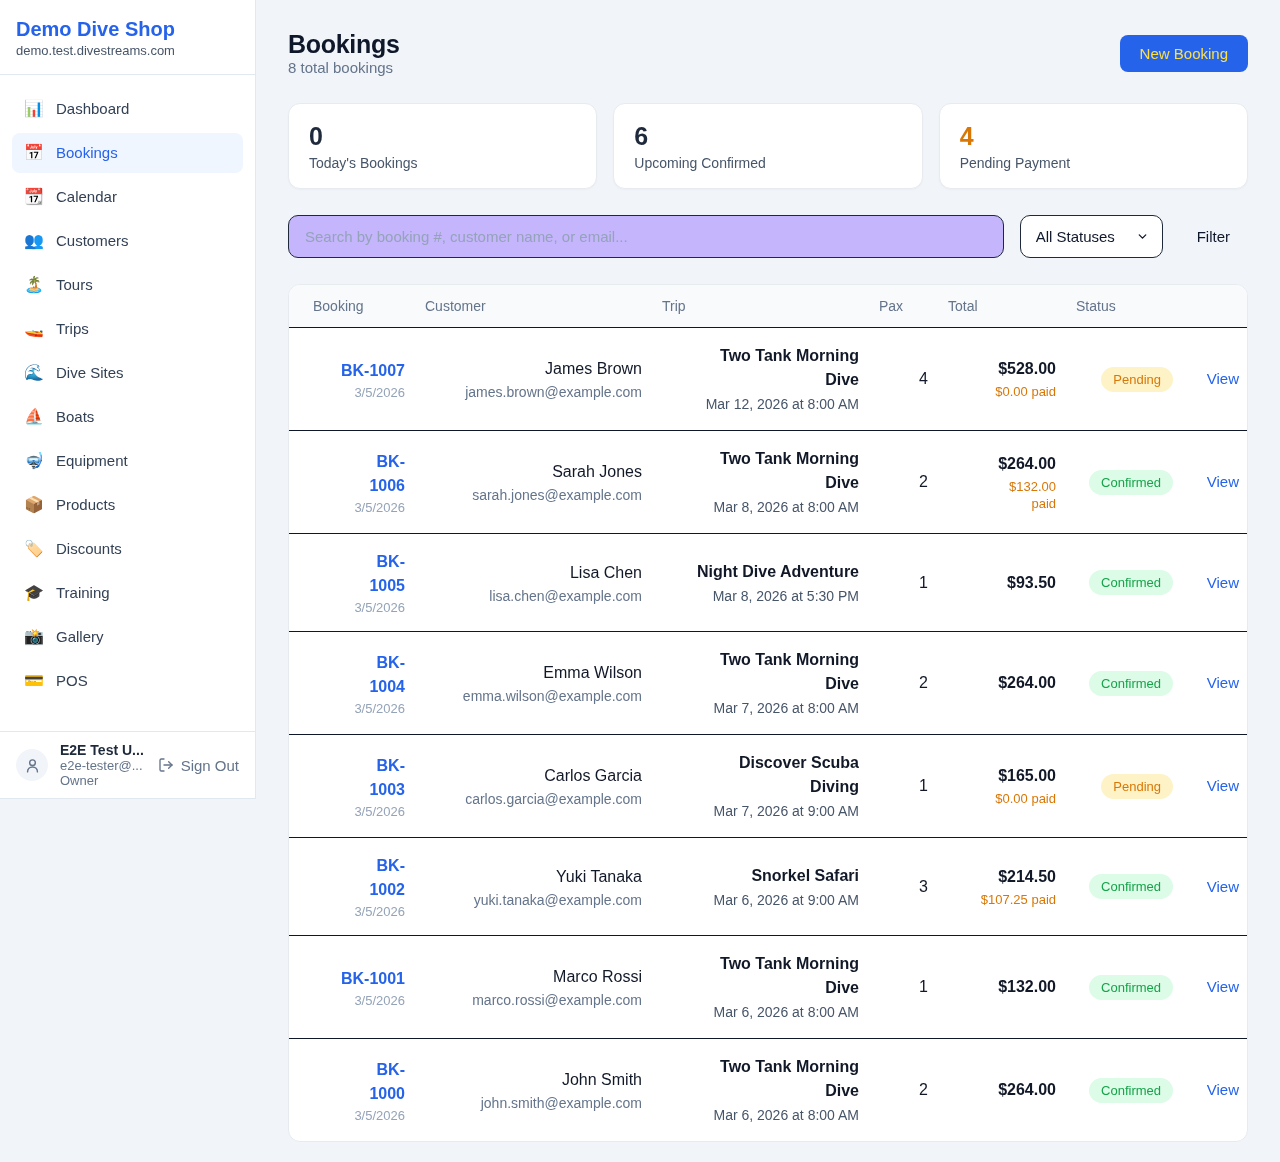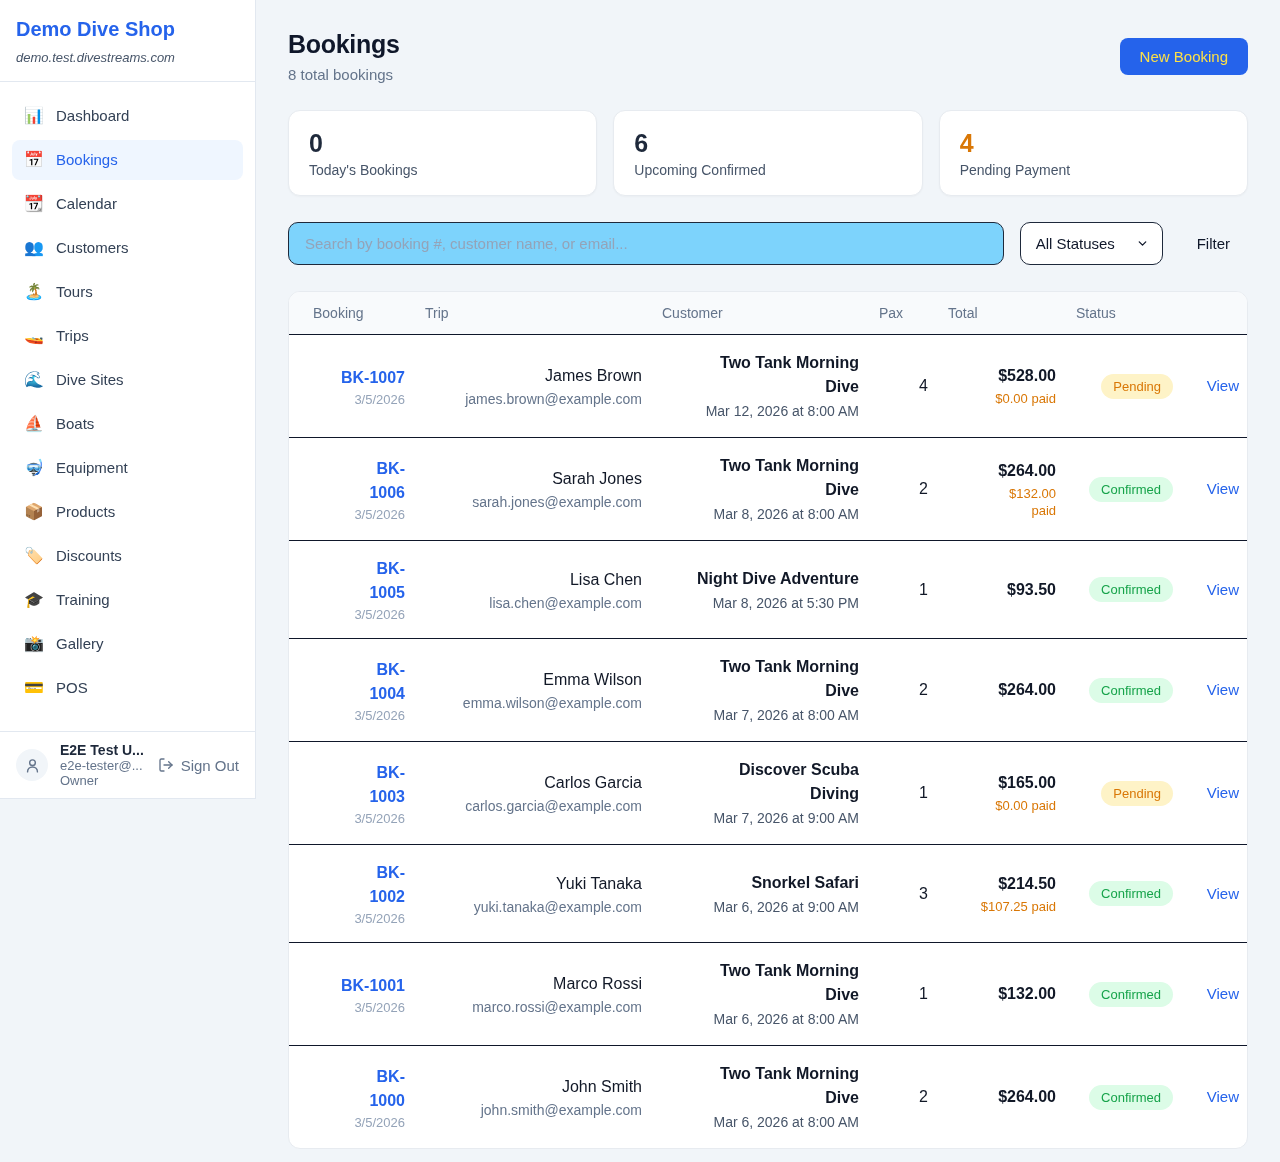--- a/index.html
+++ b/index.html
@@ -17,21 +17,21 @@
     position:absolute; left:0; top:0;
     width:256px; height:799px;
     background:#ffffff;
     border-right:1px solid #e2e8f0;
     border-bottom:1px solid #e2e8f0;
     overflow:hidden;
     display:flex; flex-direction:column;
   }
   .brand { padding:18px 16px 16px; border-bottom:1px solid #e2e8f0; }
   .brand-name { font-size:20px; font-weight:700; color:#2563eb; }
-  .brand-domain { font-size:13px; color:#475569; margin-top:9px;font-style:italic; }
+  .brand-domain { font-size:13px; color:#475569; margin-top:2px; }
   .nav { padding:14px 12px; flex:1; }
   .nav-item {
     display:flex; align-items:center; gap:12px;
     padding:9px 12px; margin-bottom:4px;
     border-radius:8px; cursor:pointer;
     font-size:15px; color:#334155; line-height:22px;
   }
   .nav-item .nav-icon { width:20px; font-size:16px; text-align:center; }
   .nav-item.active { background:#eff6ff; color:#2563eb; font-weight:500; }
   .user-box {
@@ -50,41 +50,41 @@
   .signout {
     display:flex; align-items:center; gap:7px;
     background:none; border:none; cursor:pointer;
     font-family:inherit; font-size:15px; color:#64748b; white-space:nowrap;
   }
 
   
   .main { margin-left:256px; padding:30px 32px 32px; }
   .page-head { display:flex; align-items:center; justify-content:space-between; }
   .page-title { font-size:25px; font-weight:700; color:#0f172a; letter-spacing:-0.3px; }
-  .page-sub { font-size:15px; color:#64748b; margin-top:7px; }
+  .page-sub { font-size:15px; color:#64748b; }
   .btn-primary {
     background:#2563eb; color:#fde047; border:none; cursor:pointer;
     font-family:inherit; font-size:15px; font-weight:500;
     padding:10px 20px; border-radius:8px;
   }
 
   .stats { display:grid; grid-template-columns:1fr 1fr 1fr; gap:16px; margin-top:27px; }
   .stat-card {
     background:#fff; border:1px solid #e7ebf0; border-radius:12px;
     padding:17px 20px; box-shadow:0 1px 2px rgba(15,23,42,0.03);
   }
   .stat-value { font-size:25px; font-weight:700; color:#1e293b; line-height:30px; }
   .stat-label { font-size:14px; color:#475569; margin-top:4px; }
 
   .filter-row { display:flex; align-items:center; gap:16px; margin-top:26px; }
   .search-input {
     flex:1; height:43px;
     border:1.5px solid #1e293b; border-radius:10px;
     padding:0 16px; font-family:inherit; font-size:15px; color:#0f172a;
-    background:#7dd3fc; outline:none;
+    background:#c4b5fd; outline:none;
   }
   .search-input::placeholder { color:#94a3b8; }
   .status-select {
     height:43px; width:143px; flex:none;
     border:1.5px solid #1e293b; border-radius:10px;
     background:#fff; cursor:pointer;
     display:flex; align-items:center; justify-content:space-between;
     padding:0 13px 0 15px; font-size:15px; color:#0f172a;
   }
   .filter-btn {
@@ -248,22 +248,22 @@
       <svg width="13" height="13" viewBox="0 0 24 24" fill="none" stroke="#0f172a" stroke-width="2.4" stroke-linecap="round" stroke-linejoin="round">
         <polyline points="6 9 12 15 18 9"></polyline>
       </svg>
     </div>
     <button class="filter-btn">Filter</button>
   </div>
 
   <div class="table-card">
     <div class="tgrid thead">
       <div class="th">Booking</div>
+      <div class="th">Customer</div>
       <div class="th">Trip</div>
-      <div class="th">Customer</div>
       <div class="th">Pax</div>
       <div class="th">Total</div>
       <div class="th">Status</div>
       <div class="th"></div>
     </div>
     <div>
         <div class="tgrid trow">
     <div class="td">
       <div class="bk-id">BK-1007</div>
       <div class="bk-date">3/5/2026</div>

